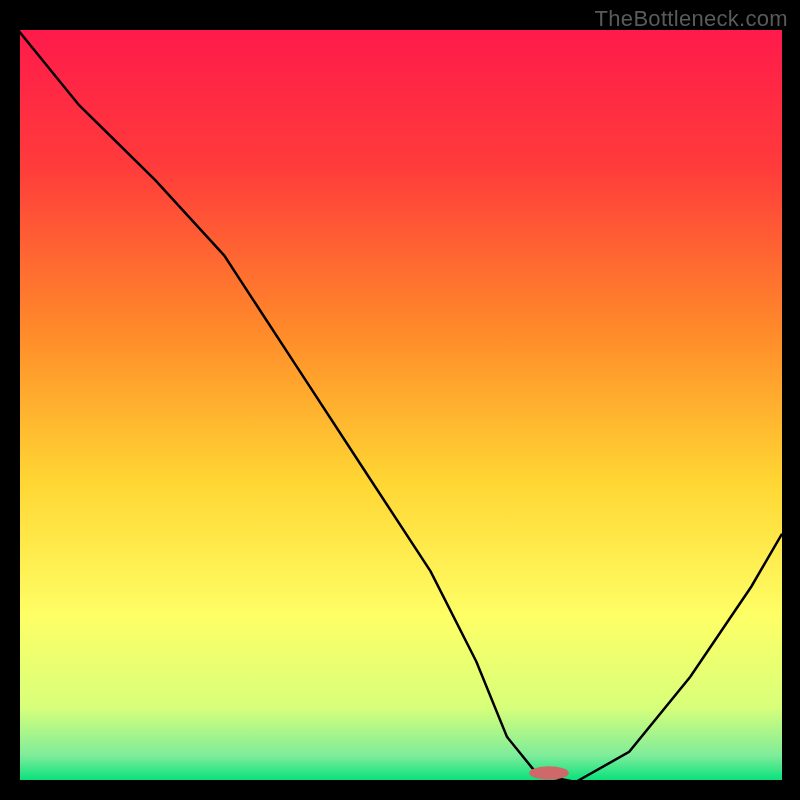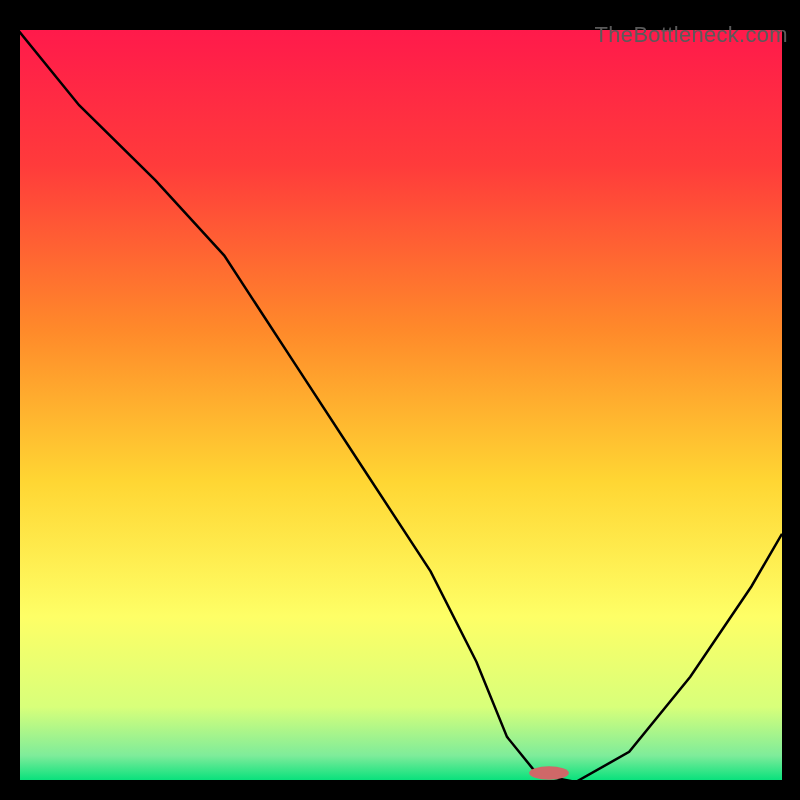--- a/index.html
+++ b/index.html
@@ -12,21 +12,21 @@
     overflow: hidden;
   }
   .frame {
     position: relative;
     width: 800px;
     height: 800px;
     background: #000;
   }
   .watermark {
     position: absolute;
-    top: 22px;
+    top: 6px;
     right: 12px;
     color: #5a5a5a;
     font-size: 22px;
     font-weight: 500;
     letter-spacing: 0.3px;
     z-index: 10;
   }
   .plot-wrap {
     position: absolute;
     left: 18px;

